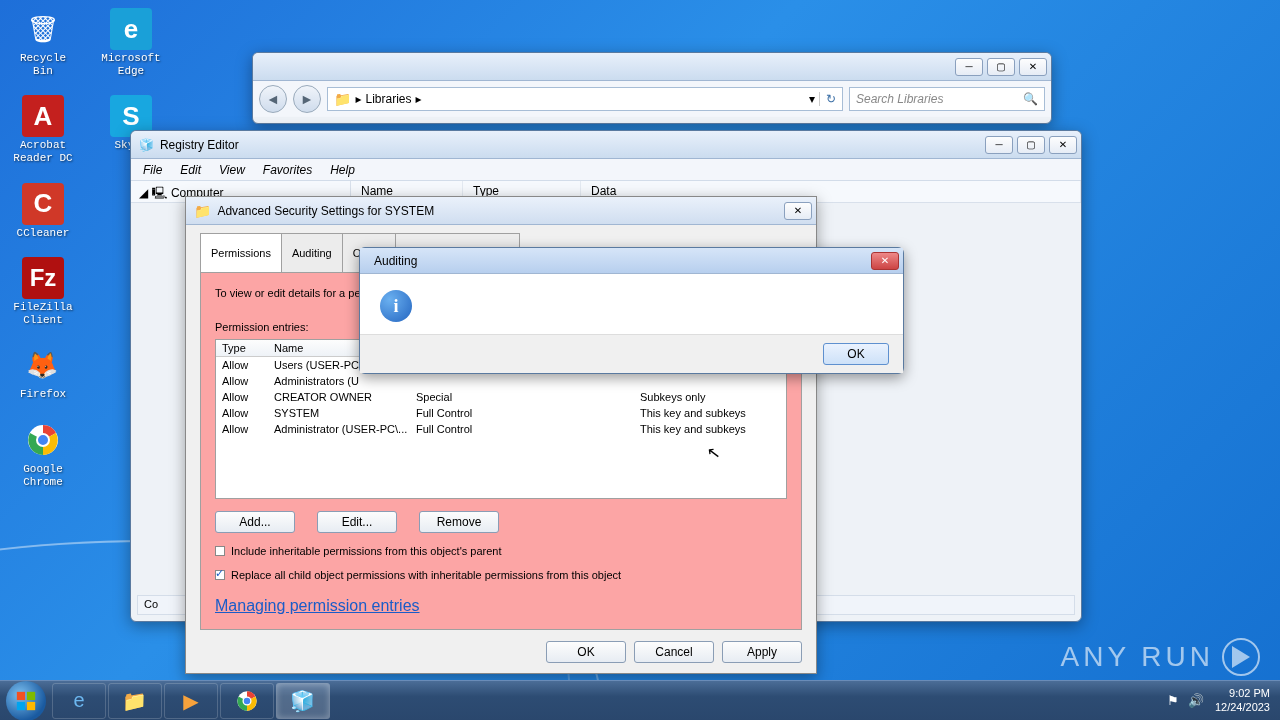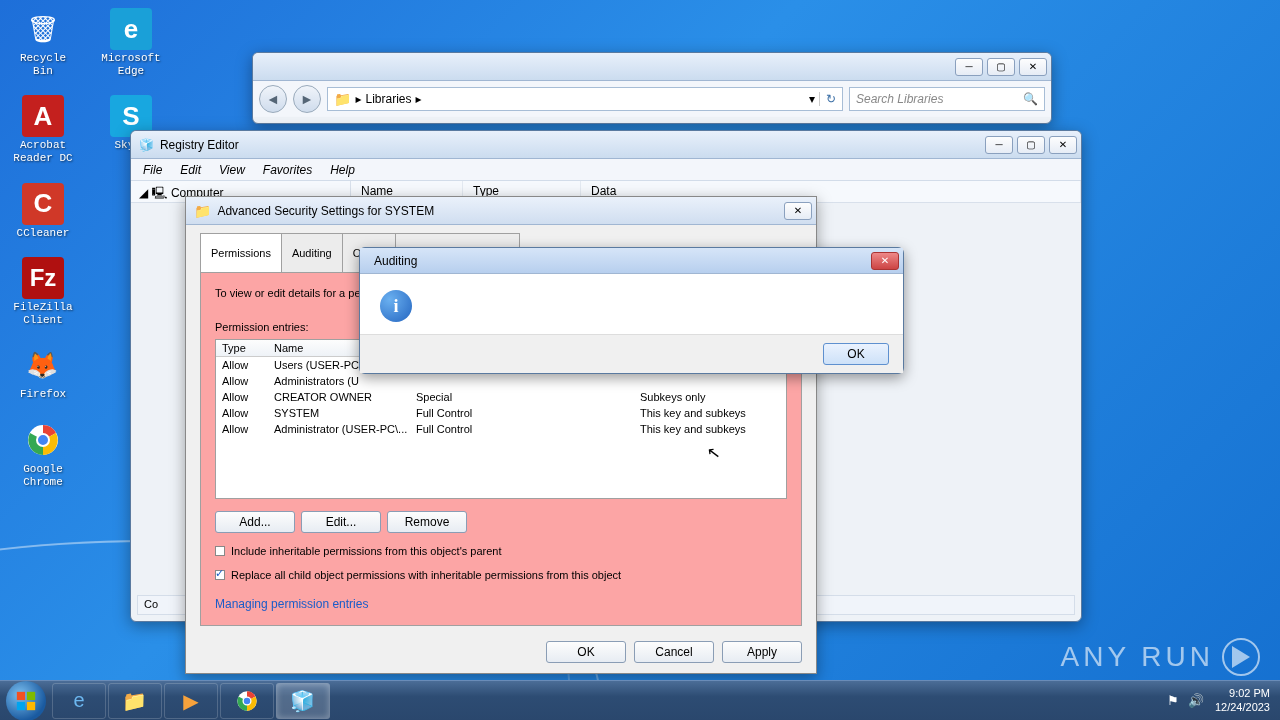--- a/index.html
+++ b/index.html
@@ -46,24 +46,24 @@
 .advsec .titlebar { background: linear-gradient(#eaf1fb,#d0def0); border-radius:0; }
 .tabbar { display:flex; margin:8px 8px 0 14px; font-size:11px; }
 .tab { padding:13px 10px; border:1px solid #a0a0a0; border-bottom:none; background:#ececec; margin-right:-1px; position:relative; cursor:pointer; }
 .tab.active { background:#fff; z-index:2; }
 .tab-panel { margin:0 14px 12px 14px; background:#fca5a5; border:1px solid #a0a0a0; padding:14px; font-size:11px; }
 .perm-list { border:1px solid #a0a0a0; margin-top:6px; height:160px; background:#fff; }
 .perm-head { display:flex; background:linear-gradient(#fdfdfd,#eef2f7); border-bottom:1px solid #ccc; font-size:11px; }
 .perm-head div, .perm-row div { padding:2px 6px; }
 .perm-row { display:flex; font-size:11px; }
 .c1{width:52px}.c2{width:142px;overflow:hidden;white-space:nowrap}.c3{width:116px}.c4{width:108px}.c5{flex:1}
-.btn-row { margin-top:12px; display:flex; gap:6px; }
+.btn-row { margin-top:12px; display:flex; gap:22px; }
 .std-btn { min-width:80px; height:22px; font-size:12px; background:linear-gradient(#fdfdfd,#e7ecf3); border:1px solid #8a9db5; border-radius:3px; cursor:pointer; }
 .chk-row { display:flex; align-items:center; gap:6px; font-size:11px; margin-top:12px; }
-.link { color:#1a5cc8; cursor:pointer; font-size:12px; margin-top:16px; display:inline-block; }
+.link { color:#1a5cc8; text-decoration:underline; cursor:pointer; font-size:16px; margin-top:16px; display:inline-block; }
 .dlg-btns { position:absolute; right:14px; bottom:10px; display:flex; gap:8px; }
 
 
 .msgbox { left: 359px; top: 247px; width: 545px; background:#f0f0f0; border:1px solid #5a7aa0; box-shadow:0 4px 14px rgba(0,0,0,0.4); }
 .msgbox .titlebar { background: linear-gradient(#d6e5f8,#b7cfee); border-radius:0; height:26px; }
 .msgbody { padding:16px 20px 12px 20px; display:flex; gap:14px; align-items:flex-start; font-size:12px; background:#fff; }
 .info-icon { width:32px; height:32px; border-radius:50%; background:radial-gradient(circle at 30% 30%, #6ab0f0, #2465c0); color:#fff; display:flex; align-items:center; justify-content:center; font-weight:bold; font-size:18px; font-family:Georgia,serif; flex-shrink:0; }
 .msg-btns { padding:8px 14px; background:#f0f0f0; display:flex; justify-content:flex-end; border-top:1px solid #ddd; }
 .msg-btns .std-btn { background:linear-gradient(#eaf2fe,#cde1f8); border:1px solid #5e90cf; min-width:66px; }
 

